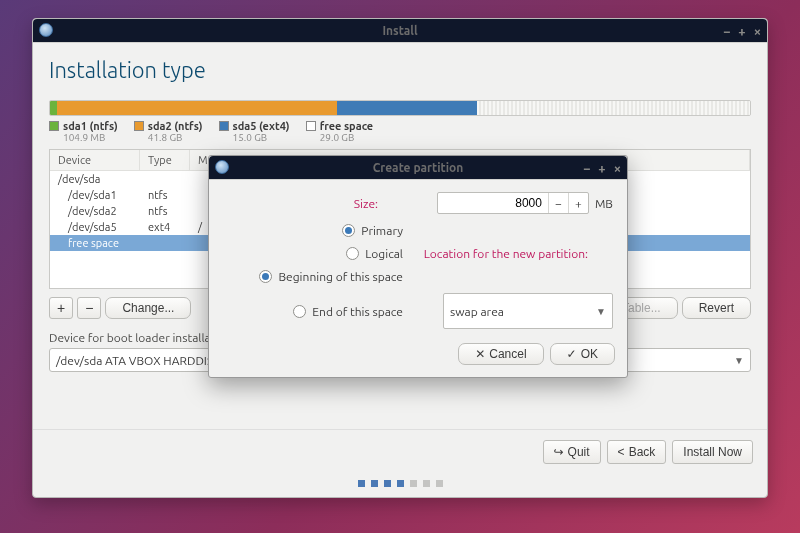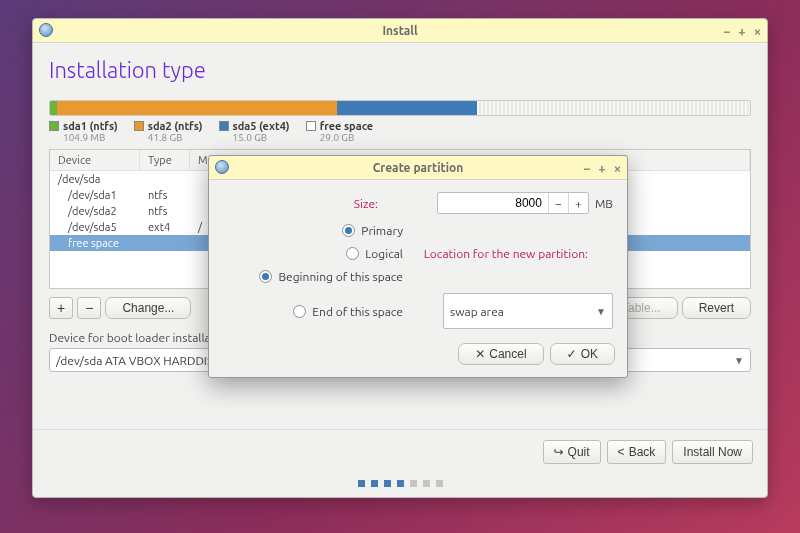--- a/index.html
+++ b/index.html
@@ -7,29 +7,29 @@
   body { background: linear-gradient(135deg, #5a3a78 0%, #8c2d5a 60%, #b83b5e 100%); position: relative; }
 
   .window {
     position: absolute; left: 32px; top: 18px; width: 736px; height: 480px;
     background: #f1f1f0; border: 1px solid #b8b8b6; border-radius: 4px;
     box-shadow: 0 6px 18px rgba(0,0,0,0.25);
     display: flex; flex-direction: column;
   }
   .titlebar {
     height: 24px; display: flex; align-items: center; justify-content: center;
-    background: #fef9c3; border-bottom: 1px solid #d3d3d0; border-radius: 4px 4px 0 0;
+    background: #0f172a; border-bottom: 1px solid #d3d3d0; border-radius: 4px 4px 0 0;
     position: relative; font-weight: bold; color: #6b6b6b;
   }
   .titlebar .app-icon { position: absolute; left: 6px; top: 4px; width: 16px; height: 16px; }
   .win-controls { position: absolute; right: 6px; display: flex; gap: 8px; color: #8a8a88; font-size: 13px; }
   .win-controls span { cursor: pointer; }
 
   .content { padding: 14px 16px 10px 16px; position: relative; flex: 1; }
-  h1.page-title { font-size: 22px; font-weight: 300; color: #6d28d9; margin-bottom: 18px; }
+  h1.page-title { font-size: 22px; font-weight: 300; color: #0c4a6e; margin-bottom: 18px; }
 
   .bar {
     height: 16px; border: 1px solid #c9c9c6; border-radius: 2px; overflow: hidden;
     display: flex; margin-bottom: 4px;
   }
   .seg { height: 100%; }
   .seg.green  { background: #6bb33d; width: 1%; }
   .seg.orange { background: #e89a2f; width: 40%; }
   .seg.blue   { background: #3f7bb6; width: 20%; }
   .seg.free   { background: repeating-linear-gradient(90deg,#f7f7f5 0 2px,#e8e8e5 2px 4px); flex: 1; }

